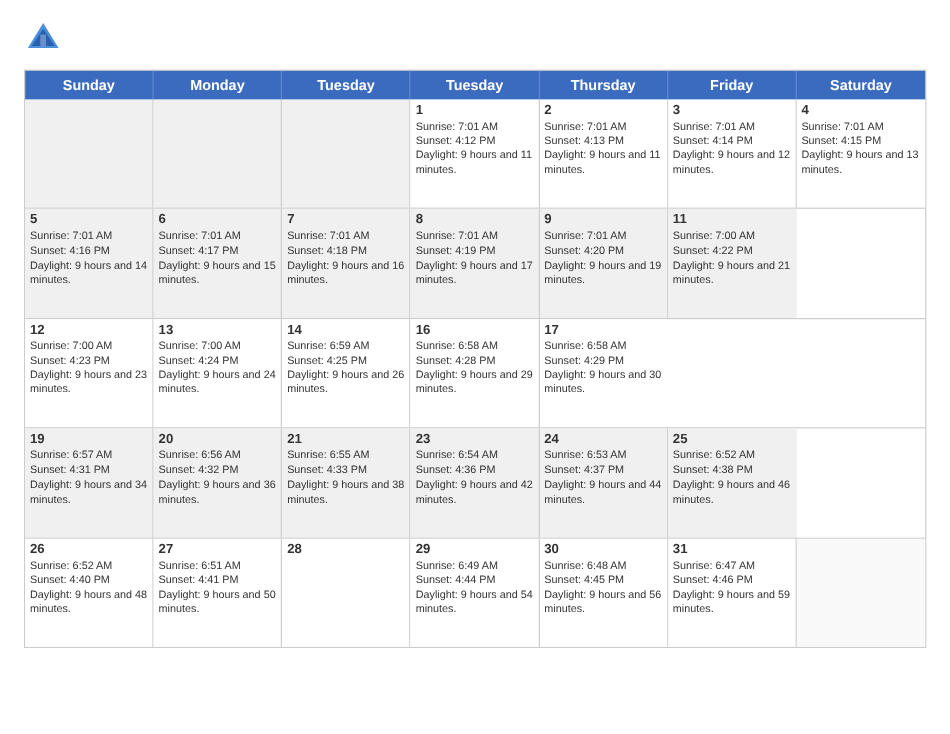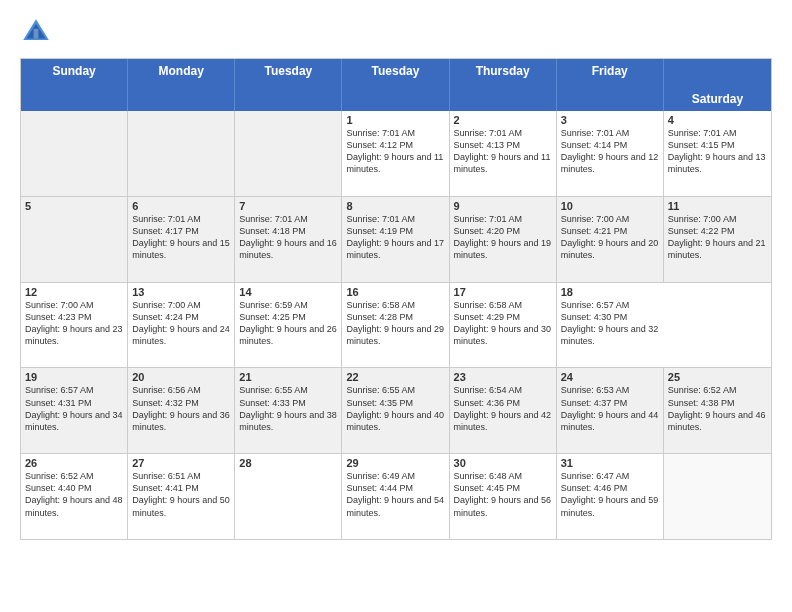--- a/index.html
+++ b/index.html
@@ -65,21 +65,21 @@
       background: #3a6bbf;
     }
     .day-header {
       color: #fff;
       font-size: 12px;
       font-weight: bold;
       text-align: center;
       padding: 5px 2px;
       border-right: 1px solid #5a8ad0;
     }
-    .day-header:last-child { border-right: none; margin-top: 28px; }
+    .day-header:last-child { border-right: none; }
     .calendar-body {
       flex: 1;
       display: flex;
       flex-direction: column;
     }
     .calendar-row {
       display: grid;
       grid-template-columns: repeat(7, 1fr);
       flex: 1;
       border-top: 1px solid #ccc;
@@ -170,20 +170,24 @@
             <div class="day-num">4</div>
             <div class="cell-info">Sunrise: 7:01 AM
 Sunset: 4:15 PM
 Daylight: 9 hours
 and 13 minutes.</div>
           </div>
         </div>
         <div class="calendar-row">
           <div class="calendar-cell shaded">
             <div class="day-num">5</div>
+            <div class="cell-info">Sunrise: 7:01 AM
+Sunset: 4:16 PM
+Daylight: 9 hours
+and 14 minutes.</div>
           </div>
           <div class="calendar-cell shaded">
             <div class="day-num">6</div>
             <div class="cell-info">Sunrise: 7:01 AM
 Sunset: 4:17 PM
 Daylight: 9 hours
 and 15 minutes.</div>
           </div>
           <div class="calendar-cell shaded">
             <div class="day-num">7</div>
@@ -198,27 +202,20 @@
 Sunset: 4:19 PM
 Daylight: 9 hours
 and 17 minutes.</div>
           </div>
           <div class="calendar-cell shaded">
             <div class="day-num">9</div>
             <div class="cell-info">Sunrise: 7:01 AM
 Sunset: 4:20 PM
 Daylight: 9 hours
 and 19 minutes.</div>
-          </div>
-          <div class="calendar-cell shaded">
-            <div class="day-num">10</div>
-            <div class="cell-info">Sunrise: 7:00 AM
-Sunset: 4:21 PM
-Daylight: 9 hours
-and 20 minutes.</div>
           </div>
           <div class="calendar-cell shaded">
             <div class="day-num">11</div>
             <div class="cell-info">Sunrise: 7:00 AM
 Sunset: 4:22 PM
 Daylight: 9 hours
 and 21 minutes.</div>
           </div>
         </div>
         <div class="calendar-row">
@@ -250,27 +247,20 @@
 Daylight: 9 hours
 and 29 minutes.</div>
           </div>
           <div class="calendar-cell">
             <div class="day-num">17</div>
             <div class="cell-info">Sunrise: 6:58 AM
 Sunset: 4:29 PM
 Daylight: 9 hours
 and 30 minutes.</div>
           </div>
-          <div class="calendar-cell">
-            <div class="day-num">18</div>
-            <div class="cell-info">Sunrise: 6:57 AM
-Sunset: 4:30 PM
-Daylight: 9 hours
-and 32 minutes.</div>
-          </div>
         </div>
         <div class="calendar-row">
           <div class="calendar-cell shaded">
             <div class="day-num">19</div>
             <div class="cell-info">Sunrise: 6:57 AM
 Sunset: 4:31 PM
 Daylight: 9 hours
 and 34 minutes.</div>
           </div>
           <div class="calendar-cell shaded">
@@ -279,27 +269,20 @@
 Sunset: 4:32 PM
 Daylight: 9 hours
 and 36 minutes.</div>
           </div>
           <div class="calendar-cell shaded">
             <div class="day-num">21</div>
             <div class="cell-info">Sunrise: 6:55 AM
 Sunset: 4:33 PM
 Daylight: 9 hours
 and 38 minutes.</div>
-          </div>
-          <div class="calendar-cell shaded">
-            <div class="day-num">22</div>
-            <div class="cell-info">Sunrise: 6:55 AM
-Sunset: 4:35 PM
-Daylight: 9 hours
-and 40 minutes.</div>
           </div>
           <div class="calendar-cell shaded">
             <div class="day-num">23</div>
             <div class="cell-info">Sunrise: 6:54 AM
 Sunset: 4:36 PM
 Daylight: 9 hours
 and 42 minutes.</div>
           </div>
           <div class="calendar-cell shaded">
             <div class="day-num">24</div>

